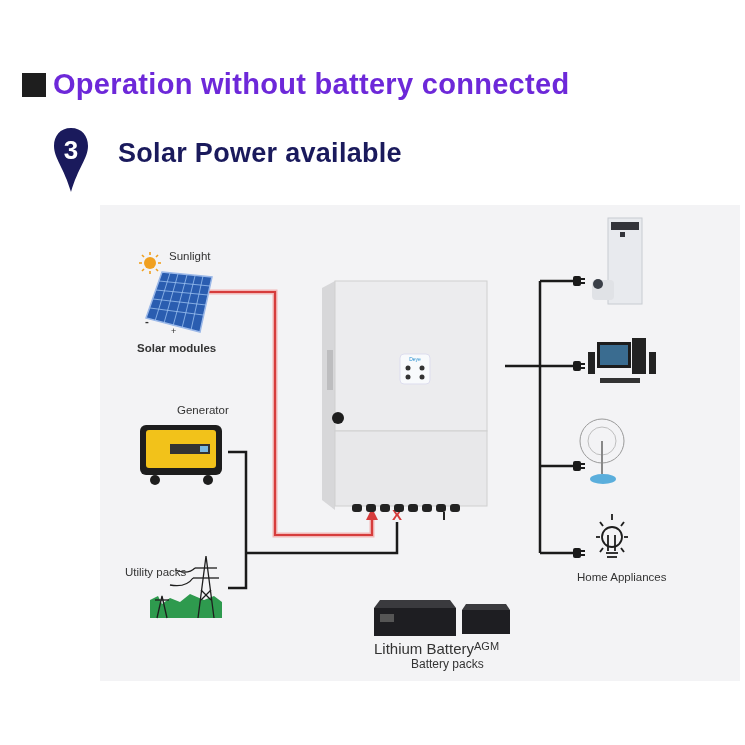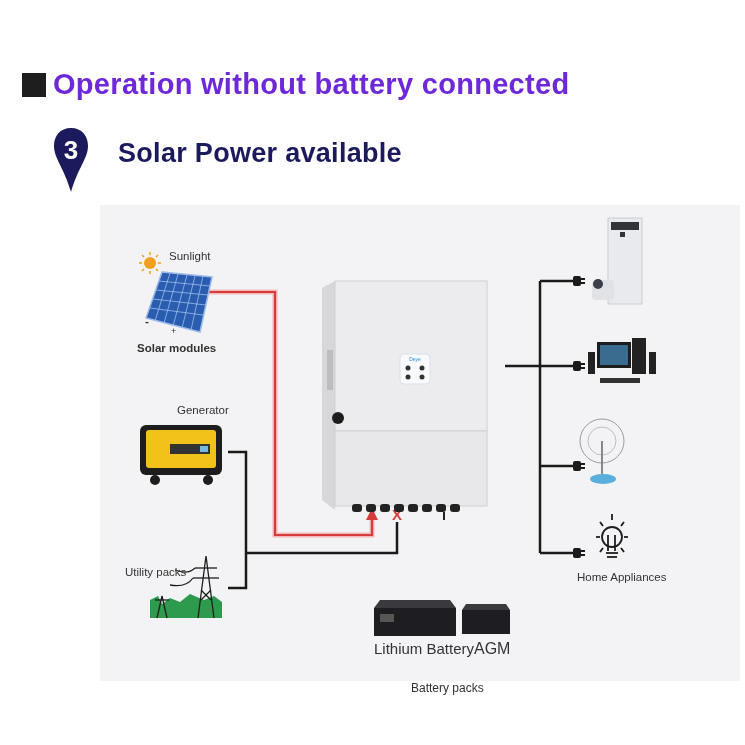--- a/index.html
+++ b/index.html
@@ -196,15 +196,15 @@
   </g>
 </svg>
 
 <div class="abs lbl" style="left:169px;top:250px;">Sunlight</div>
 <div class="abs lbl" style="left:145px;top:315px;font-weight:bold;">-</div>
 <div class="abs lbl" style="left:171px;top:326px;font-size:9px;">+</div>
 <div class="abs lbl" style="left:137px;top:342px;font-weight:bold;">Solar modules</div>
 <div class="abs lbl" style="left:133px;top:404px;margin-left:44px;">Generator</div>
 <div class="abs lbl" style="left:125px;top:566px;">Utility packs</div>
 <div class="abs lbl" style="left:374px;top:640px;font-size:15px;">Lithium Battery</div>
-<div class="abs lbl" style="left:474px;top:640px;font-size:16px;">AGM</div>
-<div class="abs lbl" style="left:411px;top:657px;font-size:12px;margin-top:24px;">Battery packs</div>
+<div class="abs lbl" style="left:474px;top:640px;font-size:11px;">AGM</div>
+<div class="abs lbl" style="left:411px;top:657px;font-size:12px;">Battery packs</div>
 <div class="abs lbl" style="left:533px;top:571px;margin-left:44px;">Home Appliances</div>
 
 </body></html>

